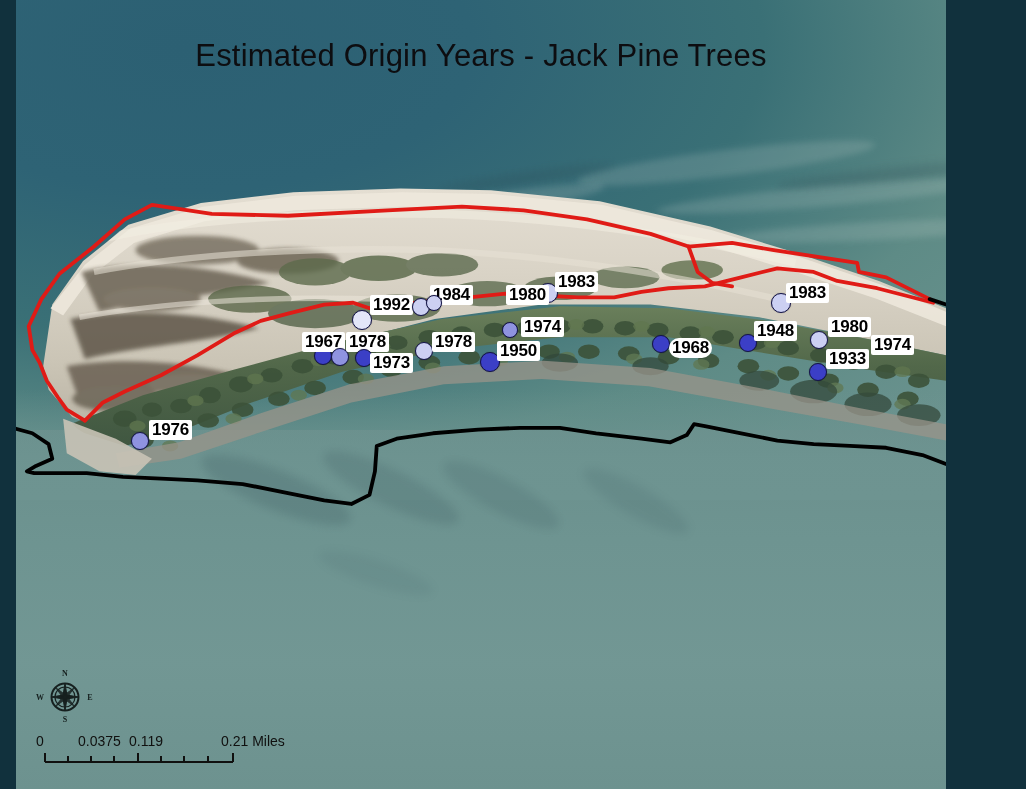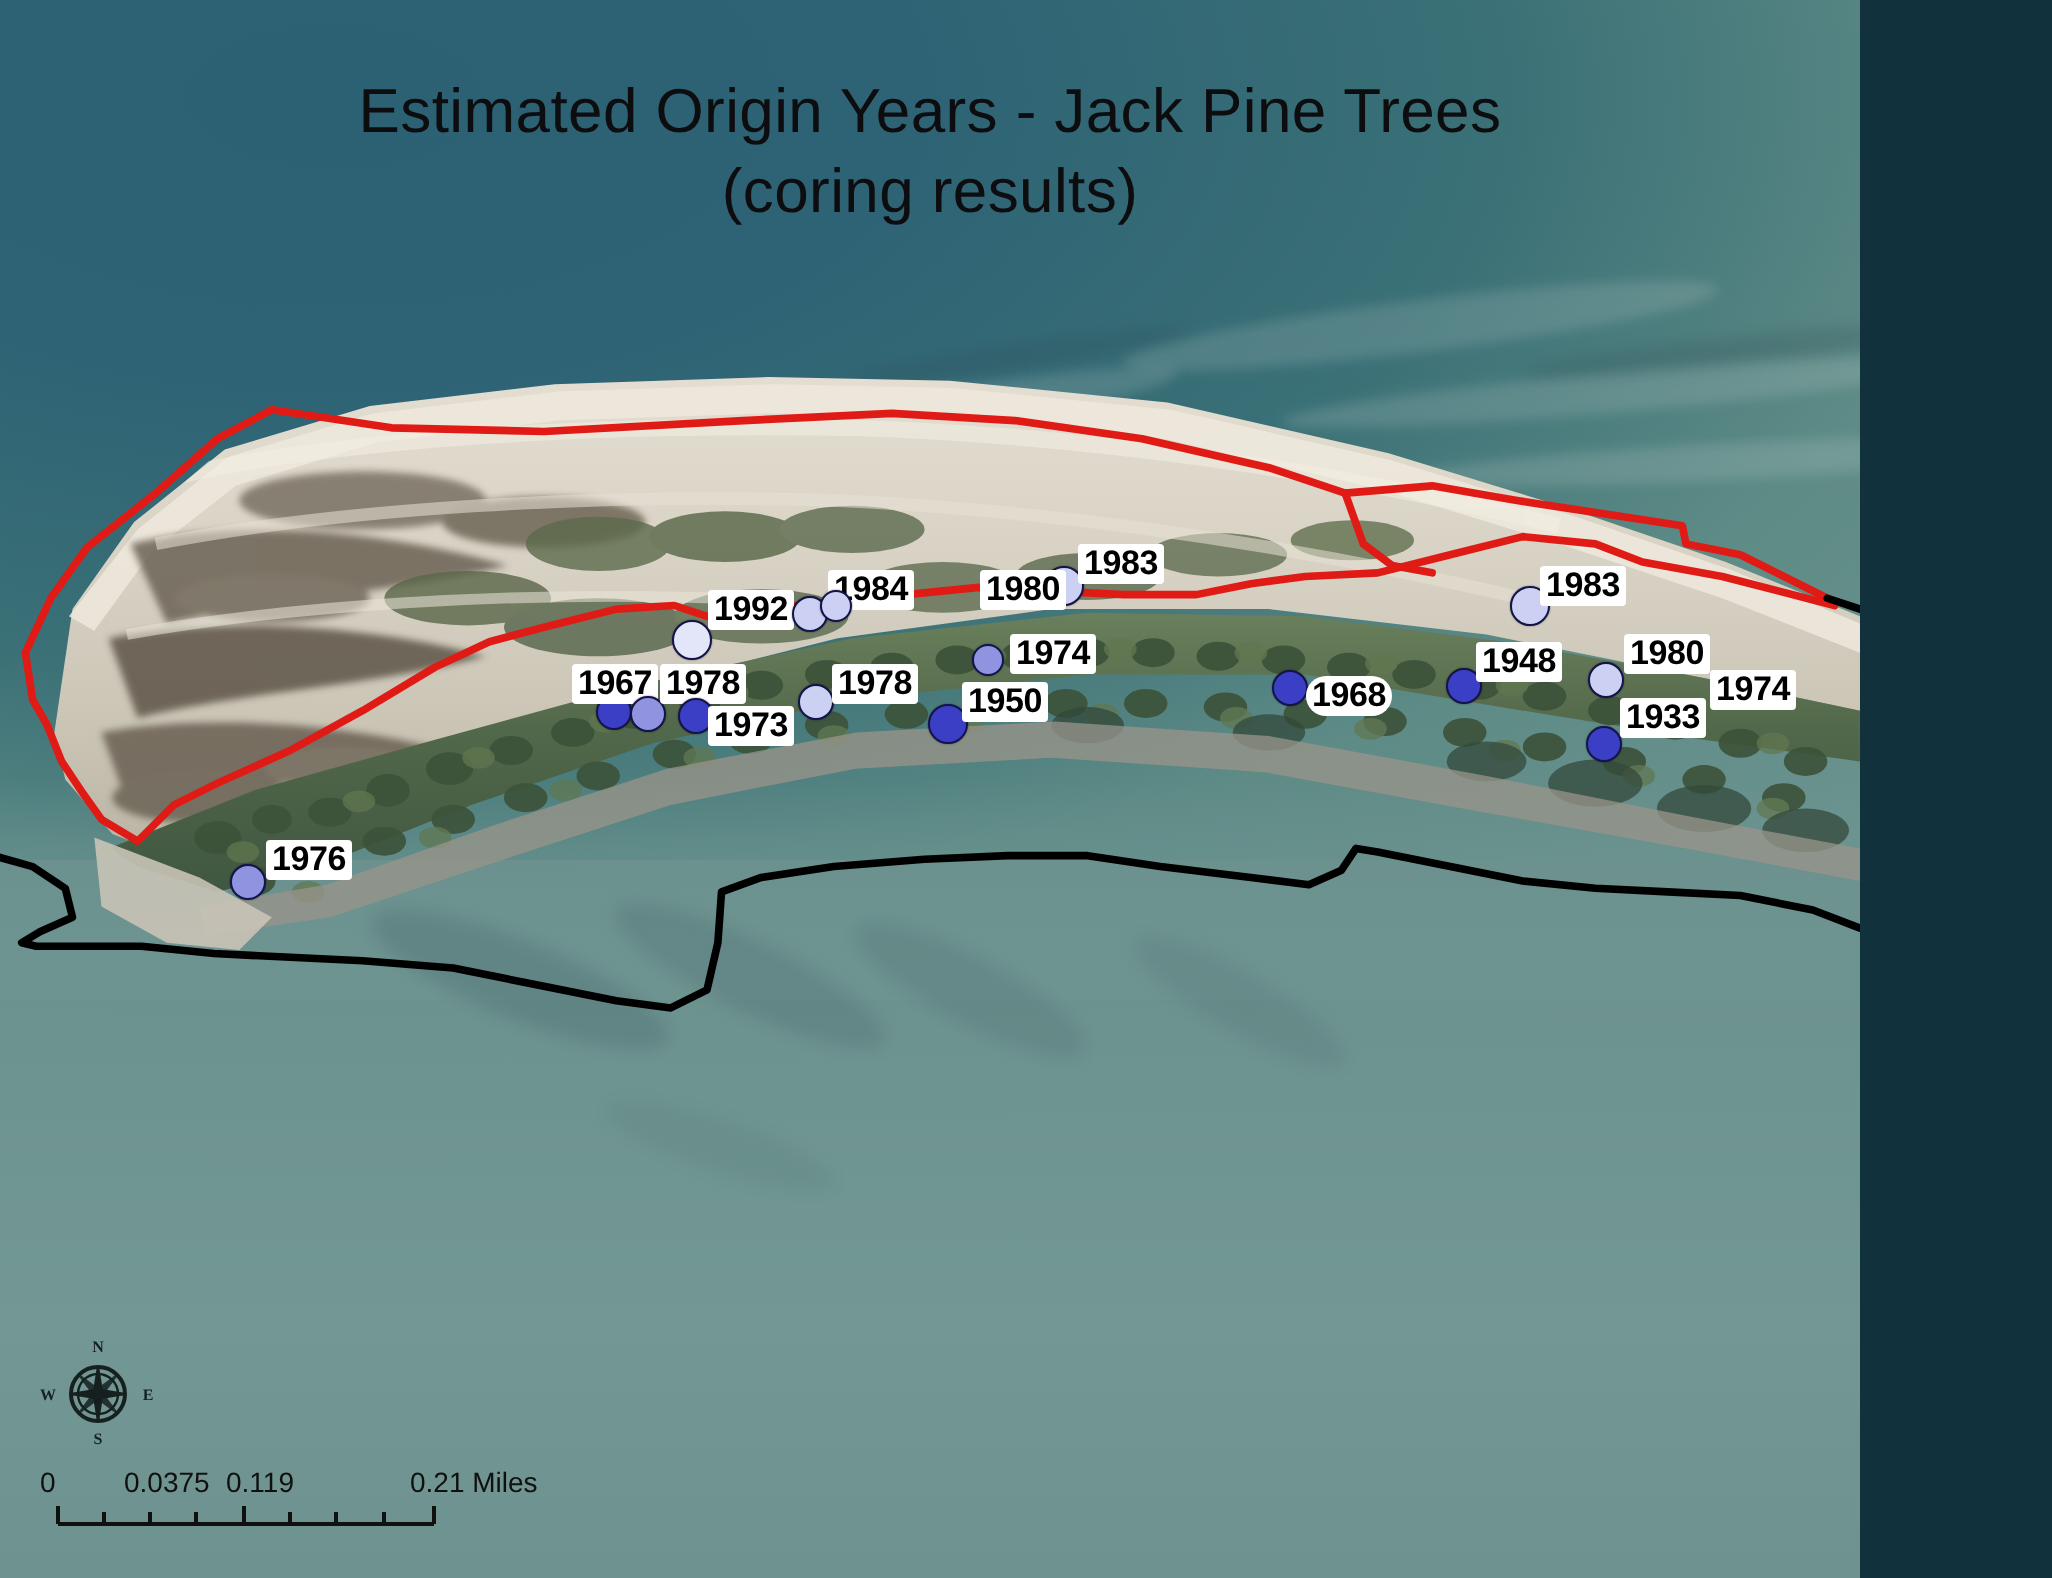--- a/index.html
+++ b/index.html
@@ -1,18 +1,18 @@
 <!DOCTYPE html>
 <html><head>
 <meta charset="utf-8">
 <title>Estimated Origin Years - Jack Pine Trees</title>
 <style>
   html,body{margin:0;padding:0;background:#11313d;}
   #map{position:relative;width:930px;height:789px;overflow:hidden;
-       font-family:"Liberation Sans",sans-serif;}
+       font-family:"Liberation Sans",sans-serif;margin-left:16px;}
 
   
   .water-base{position:absolute;inset:0;
     background:
       radial-gradient(120% 70% at 18% 6%, #2c6073 0%, #2e6375 26%, #3a7076 52%, #5e8b86 74%, #6d9490 100%),
       linear-gradient(#2d6074,#6e9691);}
   .water-lower{position:absolute;left:0;top:430px;width:100%;height:359px;
     background:linear-gradient(180deg,#6a8f8c 0%,#6e9491 30%,#729794 65%,#6d928f 100%);
     opacity:.96;}
   .water-blend{position:absolute;left:0;top:390px;width:100%;height:110px;
@@ -281,21 +281,20 @@
          L 370,556 L 390,546 L 396,520 L 398,492 L 420,484 L 460,478 L 510,474
          L 556,472 L 600,472 L 640,478 L 690,484 L 722,488 L 740,480 L 748,468
          L 760,470 L 800,478 L 840,486 L 880,490 L 920,492 L 960,494
          L 1000,502 L 1026,512" fill="none" stroke="#000000" stroke-width="4.2" stroke-linejoin="round" stroke-linecap="round"></path>
 
     <path d="M 1008,330 L 1026,336" fill="none" stroke="#000000" stroke-width="4.2" stroke-linecap="round"></path>
   </svg>
 
   <div class="title">
     <span>Estimated Origin Years - Jack Pine Trees</span>
-    <span>(coring results)</span>
   </div>
 
   <div id="points-layer">
       <div class="pt mid" style="left: 115px; top: 432px; width: 18px; height: 18px;"></div>
       <div class="lbl" style="left: 133px; top: 420px;">1976</div>
       <div class="pt dark" style="left: 298px; top: 347px; width: 18px; height: 18px;"></div>
       <div class="lbl" style="left: 286px; top: 332px;">1967</div>
       <div class="pt mid" style="left: 315px; top: 348px; width: 18px; height: 18px;"></div>
       <div class="lbl" style="left: 330px; top: 332px;">1978</div>
       <div class="pt dark" style="left: 339px; top: 349px; width: 18px; height: 18px;"></div>

